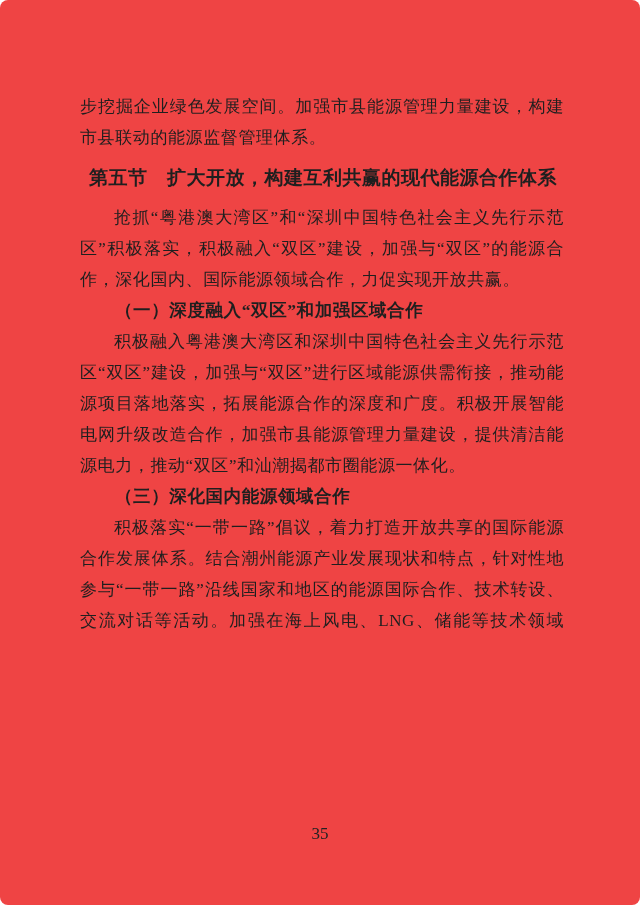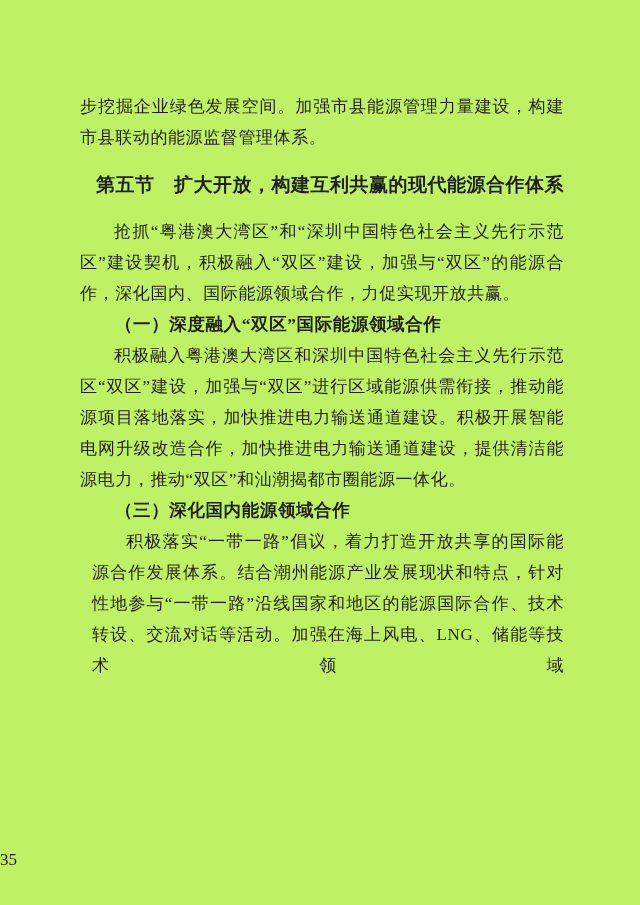--- a/index.html
+++ b/index.html
@@ -4,24 +4,25 @@
 <style>
   html, body {
     margin: 0;
     padding: 0;
     background: #ffffff;
   }
   .page {
     position: relative;
     width: 640px;
     height: 905px;
-    background: #bef264;
+    background: #ef4444;
     overflow: hidden;
     font-family: "Liberation Serif", "DejaVu Serif", serif;
     color: #1f1f1f;
+    border-radius: 8px;
   }
   .body-text {
     position: absolute;
     left: 80px;
     top: 91px;
     width: 484px;
   }
   .body-text p {
     margin: 0;
     font-size: 17px;
@@ -30,65 +31,64 @@
     text-align: justify;
     text-justify: inter-character;
     word-break: break-all;
   }
   .body-text p.indent {
     text-indent: 2em;
   }
   .body-text p.continues {
     
     text-align-last: justify;
-    margin-left: 12px;
   }
   .section-heading {
-    margin: 16px;
+    margin: 9px;
     font-size: 19px;
     font-weight: 700;
     line-height: 31px;
     letter-spacing: 0.5px;
     text-align: center;
     white-space: nowrap;
   }
   .sub-heading {
     margin: 0;
     font-size: 17.5px;
     font-weight: 700;
     line-height: 31px;
     letter-spacing: 0.6px;
     text-indent: 2em;
   }
   .page-number {
     position: absolute;
     top: 822px;
     left: 0;
     width: 100%;
+    text-align: center;
     font-size: 17px;
     line-height: 24px;
     color: #222222;
-    margin-top: 26px;
   }
 </style>
 </head>
 <body>
 
 <div class="page">
   <div class="body-text">
 
     <p class="continuation">步挖掘企业绿色发展空间。加强市县能源管理力量建设，构建市县联动的能源监督管理体系。</p>
 
     <h2 class="section-heading">第五节　扩大开放，构建互利共赢的现代能源合作体系</h2>
 
-    <p class="indent">抢抓“粤港澳大湾区”和“深圳中国特色社会主义先行示范区”建设契机，积极融入“双区”建设，加强与“双区”的能源合作，深化国内、国际能源领域合作，力促实现开放共赢。</p>
+    <p class="indent">抢抓“粤港澳大湾区”和“深圳中国特色社会主义先行示范区”积极落实，积极融入“双区”建设，加强与“双区”的能源合作，深化国内、国际能源领域合作，力促实现开放共赢。</p>
 
-    <h3 class="sub-heading">（一）深度融入“双区”国际能源领域合作</h3>
+    <h3 class="sub-heading">（一）深度融入“双区”和加强区域合作</h3>
 
-    <p class="indent">积极融入粤港澳大湾区和深圳中国特色社会主义先行示范区“双区”建设，加强与“双区”进行区域能源供需衔接，推动能源项目落地落实，加快推进电力输送通道建设。积极开展智能电网升级改造合作，加快推进电力输送通道建设，提供清洁能源电力，推动“双区”和汕潮揭都市圈能源一体化。</p>
+    <p class="indent">积极融入粤港澳大湾区和深圳中国特色社会主义先行示范区“双区”建设，加强与“双区”进行区域能源供需衔接，推动能源项目落地落实，拓展能源合作的深度和广度。积极开展智能电网升级改造合作，加强市县能源管理力量建设，提供清洁能源电力，推动“双区”和汕潮揭都市圈能源一体化。</p>
 
 
 
     <h3 class="sub-heading">（三）深化国内能源领域合作</h3>
 
     <p class="indent continues">积极落实“一带一路”倡议，着力打造开放共享的国际能源合作发展体系。结合潮州能源产业发展现状和特点，针对性地参与“一带一路”沿线国家和地区的能源国际合作、技术转设、交流对话等活动。加强在海上风电、LNG、储能等技术领域</p>
 
   </div>
 
   <div class="page-number">35</div>

